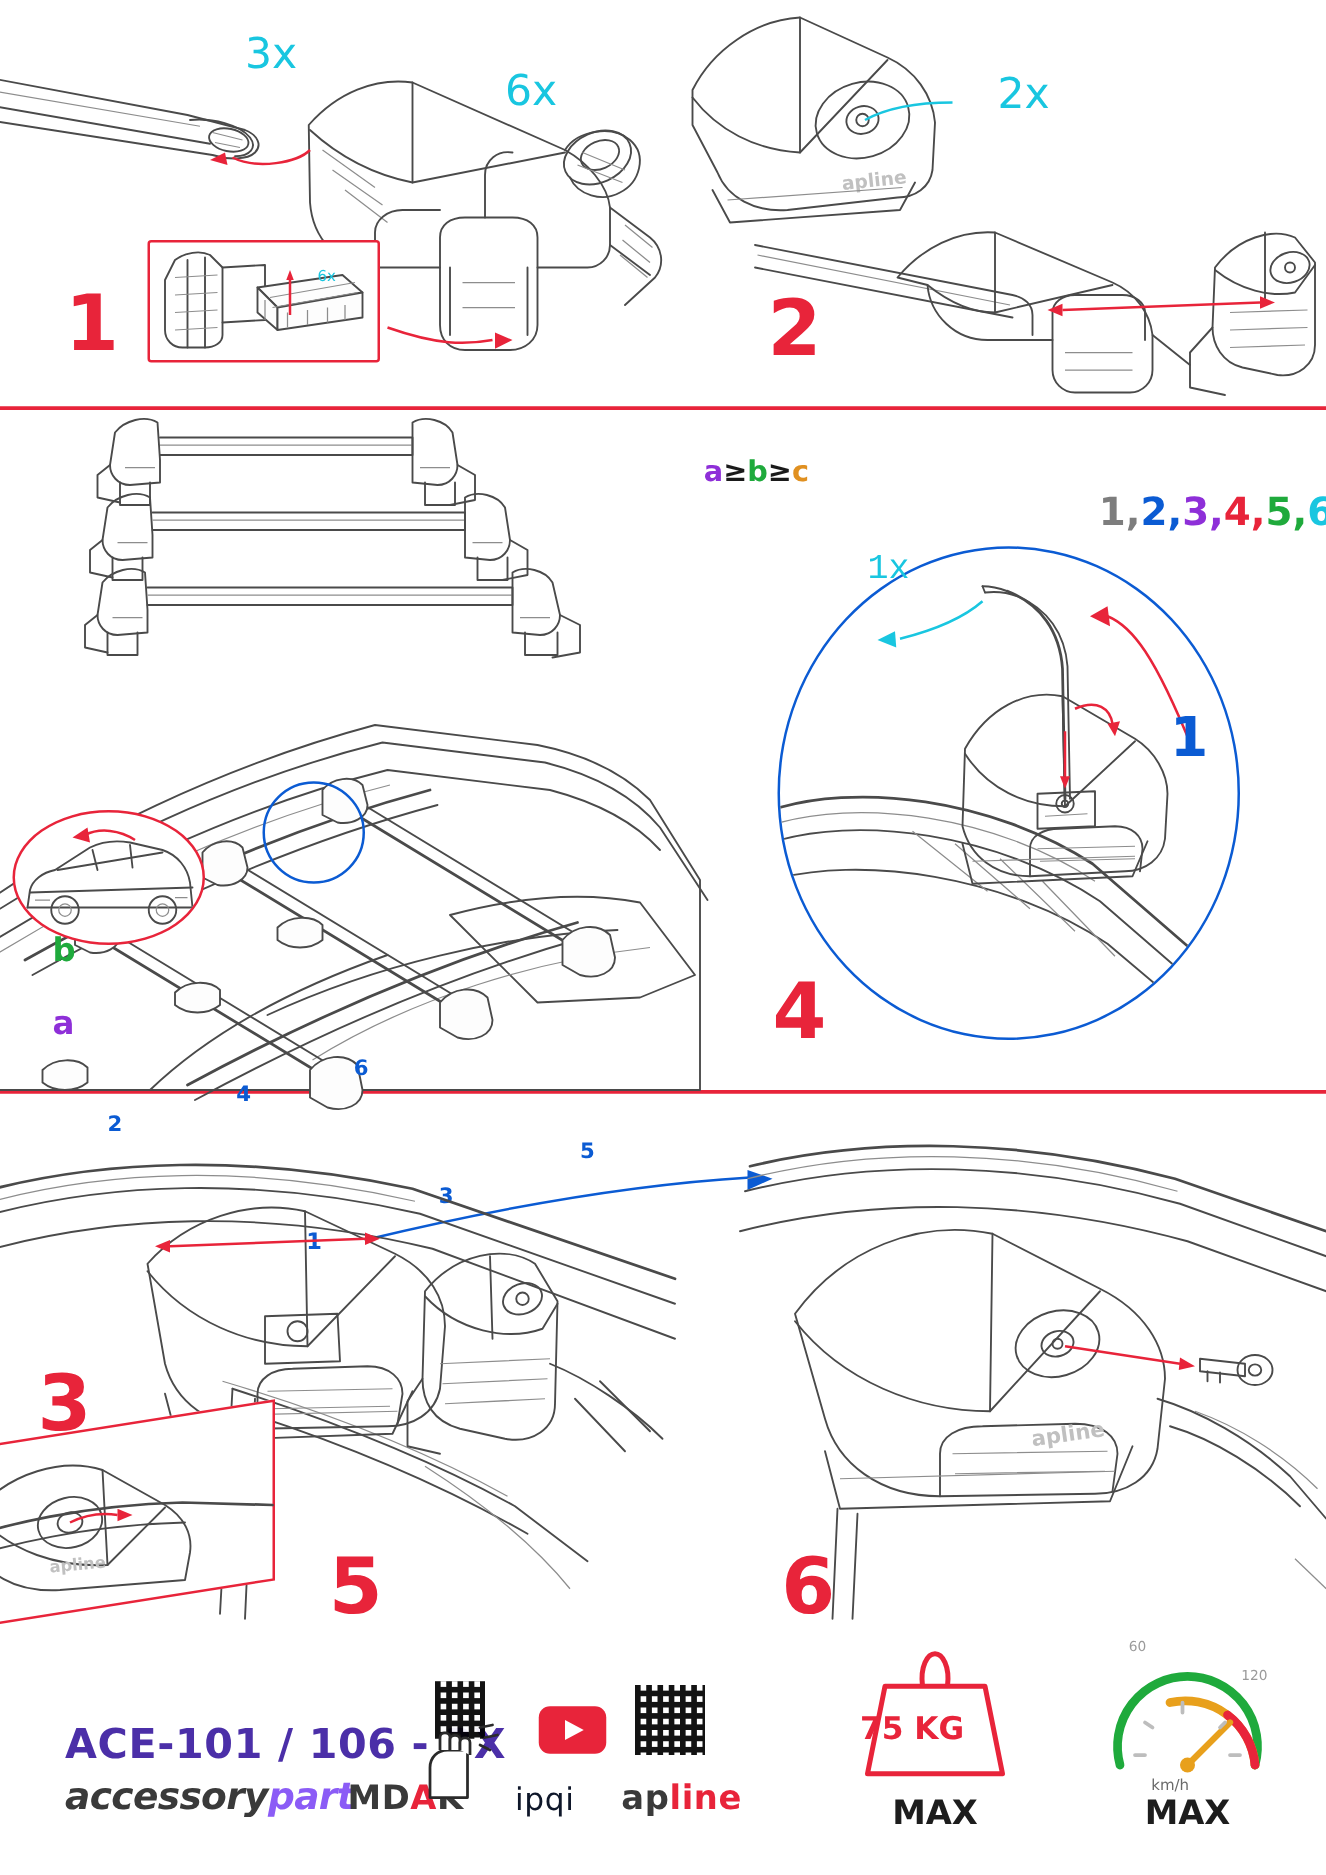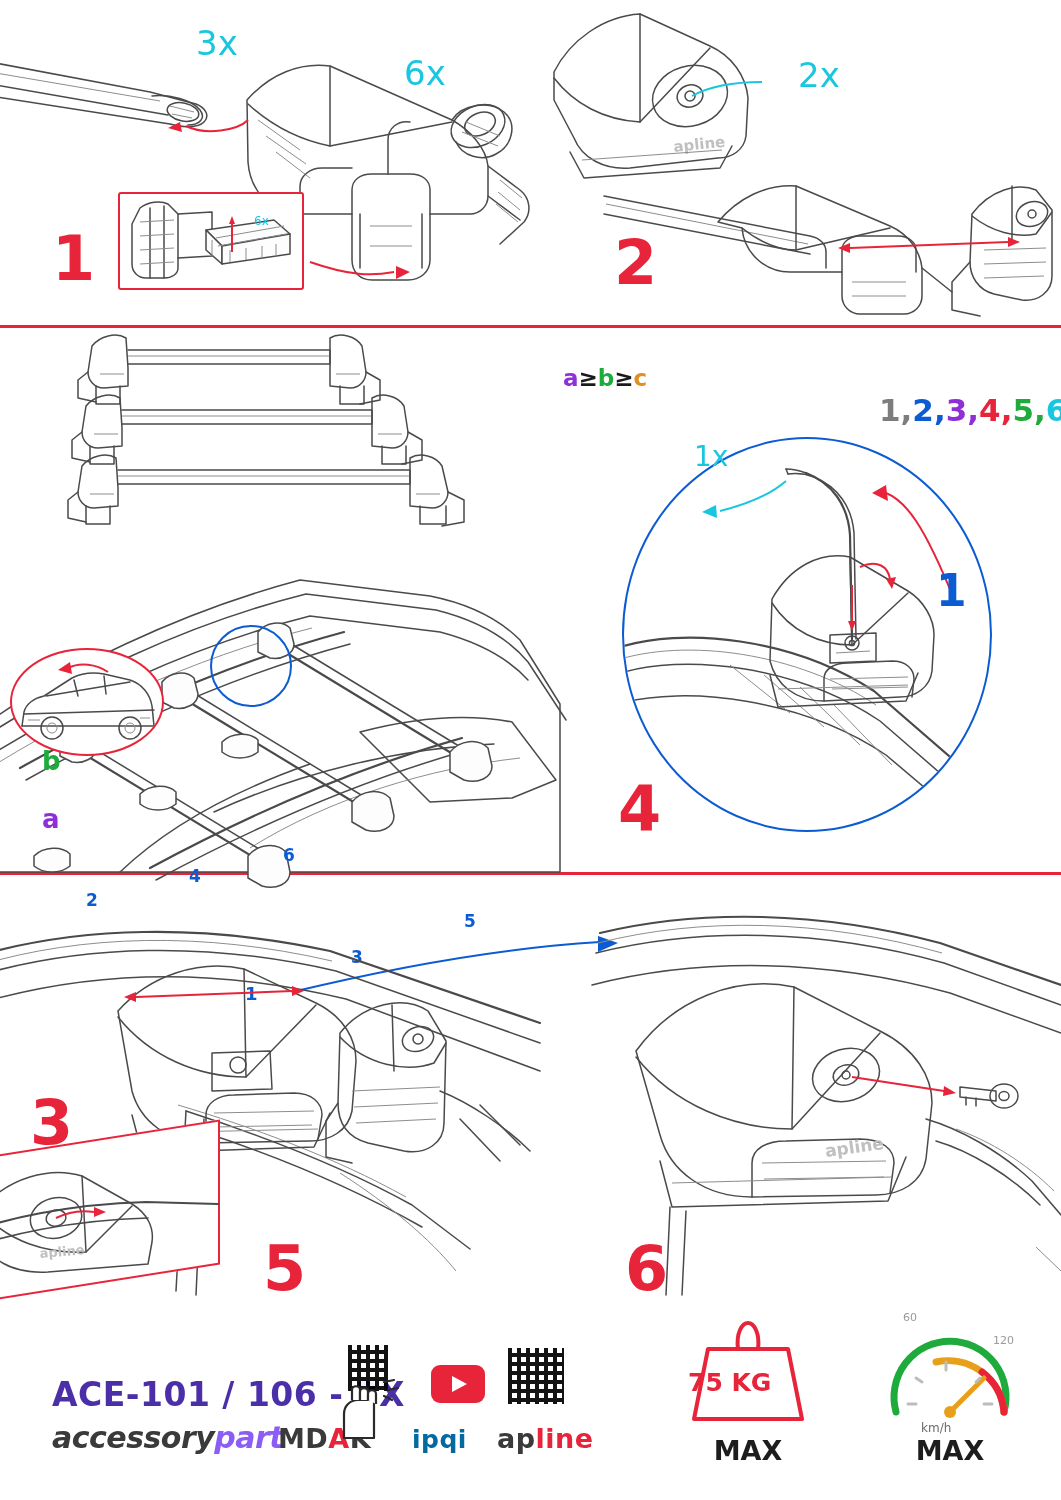--- a/index.html
+++ b/index.html
@@ -136,21 +136,21 @@
   #brand-accessorypart .a { color: #3a3a3a; font-style: italic; }
   #brand-accessorypart .b { color: #8b5cf6; font-style: italic; }
 
   .fbrand {
     position: absolute;
     font-size: 27px; font-weight: 700;
     color: #3a3a3a; letter-spacing: 0.5px;
   }
   #brand-mdak { left: 278px; top: 1423px; }
   #brand-mdak .red { color: #e8243a; }
-  #brand-ipqi { left: 412px; top: 1425px; color: #0369a1; font-weight: 700; font-size: 25px; }
+  #brand-ipqi { left: 412px; top: 1425px; color: #0f172a; font-weight: 400; font-size: 25px; }
   #brand-apline { left: 497px; top: 1423px; }
   #brand-apline .red { color: #e8243a; }
 
   .qr {
     position: absolute;
     width: 54px; height: 54px;
     background-image:
       linear-gradient(90deg, #000 50%, transparent 50%),
       linear-gradient(0deg, #000 50%, transparent 50%);
     background-size: 9px 9px, 9px 9px;
@@ -215,21 +215,21 @@
   #seq .n4 { color: #e8243a; }
   #seq .n5 { color: #1faa3c; }
   #seq .n7 { color: #19c6e0; }
 
   #big1-step4 {
     position: absolute; left: 936px; top: 565px;
     font-size: 44px; font-weight: 700; color: #0b5bd3;
   }
   #qty-1x-step4 {
     position: absolute; left: 694px; top: 440px;
-    font-size: 28px; color: #19c6e0; font-weight: 400;
+    font-size: 28px; color: #19c6e0; font-weight: 400; font-family: Liberation Mono, monospace;
   }
 </style>
 </head>
 <body>
 
 <div class="sheet">
 
   <div class="divider" id="div-1"></div>
   <div class="divider" id="div-2"></div>
 

